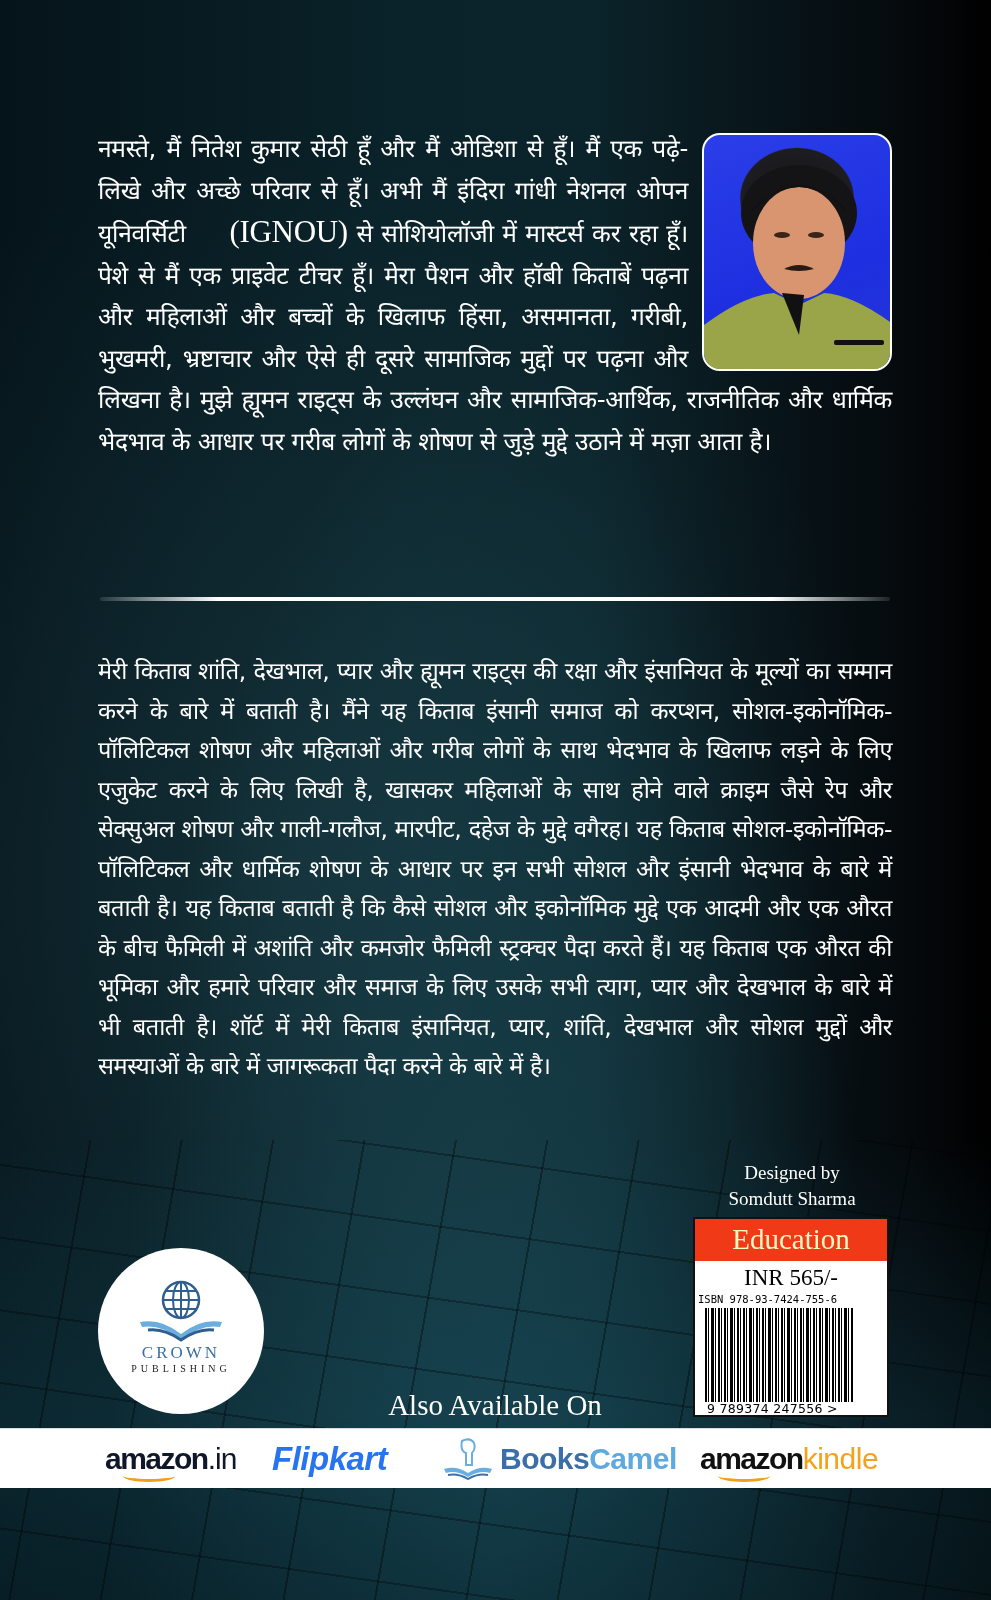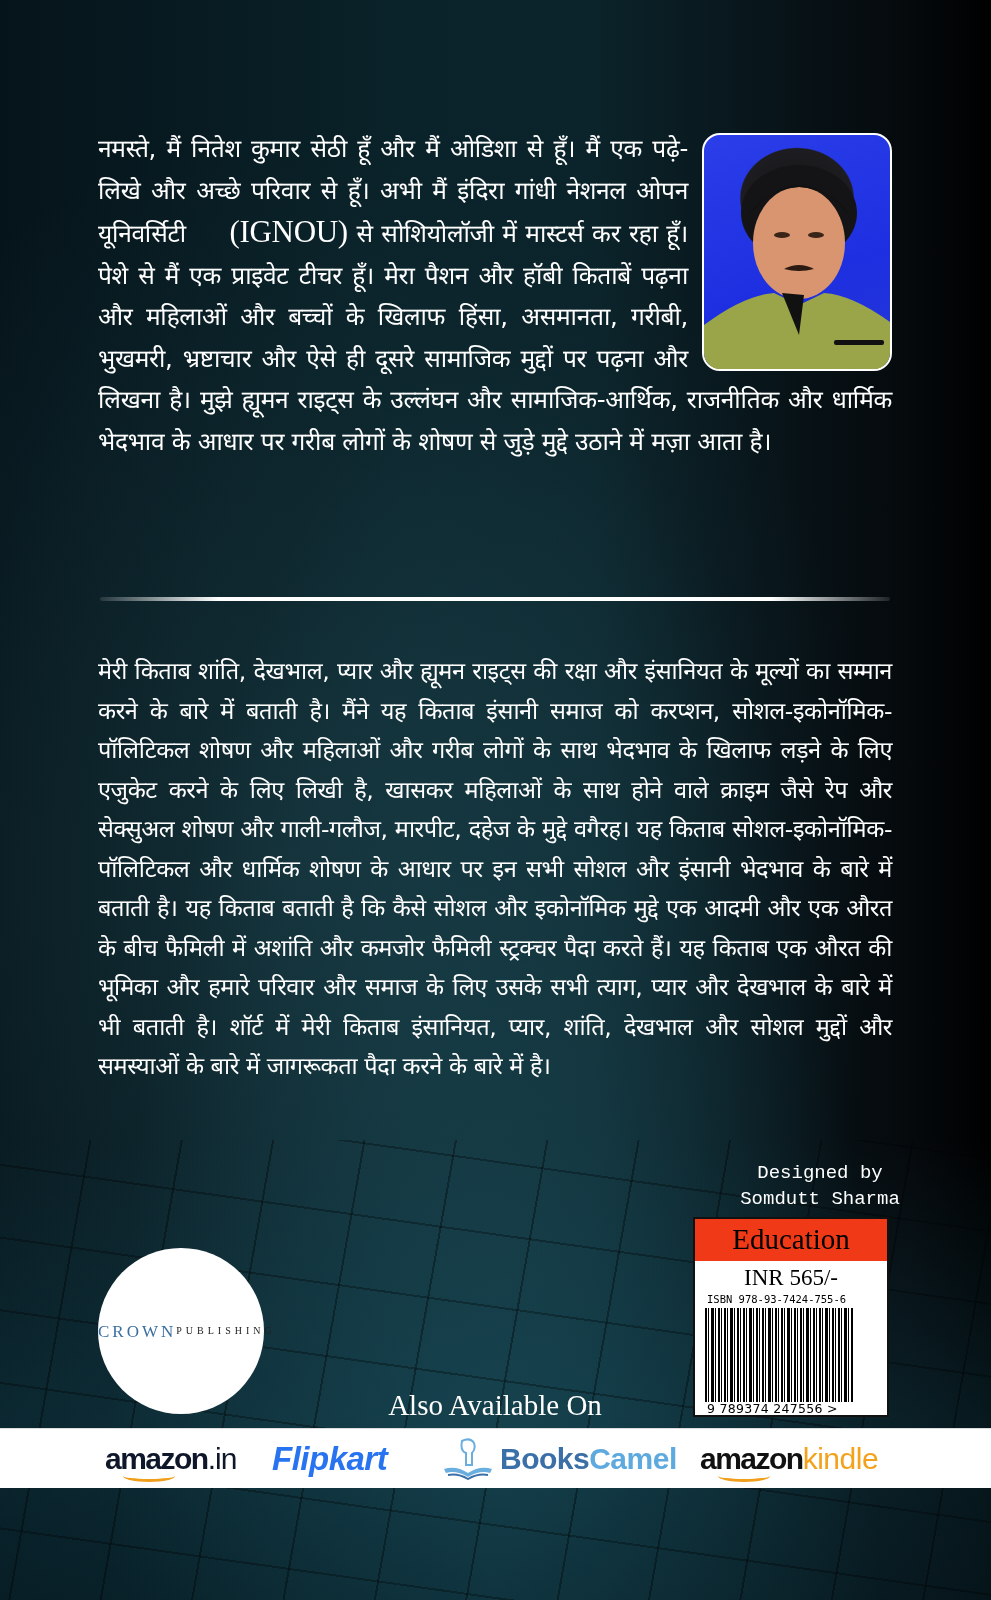--- a/index.html
+++ b/index.html
@@ -46,51 +46,51 @@
     position: absolute; left: 100px; top: 597px; width: 790px; height: 4px;
     background: linear-gradient(to right, rgba(255,255,255,0.1), #ffffff 15%, #ffffff 85%, rgba(255,255,255,0.1));
     border-radius: 2px;
   }
   .desc {
     position: absolute; left: 98px; top: 652px; width: 794px;
     font-size: 23.5px; line-height: 39.5px; text-align: justify;
     letter-spacing: -0.4px;
   }
   .designer {
-    position: absolute; left: 720px; top: 1160px; width: 200px;
-    text-align: center; font-family: Liberation Mono, monospace; font-size: 19px; line-height: 26px;
+    position: absolute; left: 692px; top: 1160px; width: 200px;
+    text-align: center; font-family: Liberation Serif, serif; font-size: 19px; line-height: 26px;
   }
   .barcode-box {
     position: absolute; left: 693px; top: 1217px; width: 196px; height: 200px;
     background: #ffffff; border: 2px solid #111;
     color: #000;
   }
   .bc-category {
-    height: 42px; background: #f03a17; color: #000000;
+    height: 42px; background: #f03a17; color: #fef9c3;
     font-family: "Liberation Serif", serif; font-size: 29px; text-align: center; line-height: 40px;
   }
   .bc-price {
     font-family: "Liberation Serif", serif; font-size: 23px; text-align: center; margin-top: 4px; line-height: 26px;
   }
   .bc-isbn {
-    font-family: "DejaVu Sans Mono", monospace; font-size: 10.5px; padding-left: 12px; white-space: nowrap; line-height: 14px; margin-top: 1px;
+    font-family: "DejaVu Sans Mono", monospace; font-size: 10.5px; padding-left: 3px; white-space: nowrap; line-height: 14px; margin-top: 1px;
   }
   .bc-bars {
     margin: 2px 0 0 10px; width: 148px; height: 94px;
     background: repeating-linear-gradient(to right,
       #000 0 2px, #fff 2px 3px, #000 3px 4px, #fff 4px 6px, #000 6px 9px, #fff 9px 10px,
       #000 10px 11px, #fff 11px 13px, #000 13px 15px, #fff 15px 16px, #000 16px 17px, #fff 17px 19px);
   }
   .bc-digits {
     font-family: "DejaVu Sans", sans-serif; font-size: 12.5px; padding-left: 12px; line-height: 14px; letter-spacing: 0.3px;
   }
   .publisher {
     position: absolute; left: 98px; top: 1248px; width: 166px; height: 166px;
     border-radius: 50%; background: #ffffff;
-    display: flex; align-items: center;
+    display: flex; flex-direction: column; align-items: center;
   }
   .publisher .globe { margin-top: 32px; }
   .pub-name {
     font-family: "Liberation Serif", serif; color: #3a6ea0; font-size: 17px; letter-spacing: 3px; margin-top: 2px; line-height: 18px;
   }
   .pub-sub {
     font-family: "Liberation Serif", serif; color: #222; font-size: 10px; letter-spacing: 4px; line-height: 14px;
   }
   .also {
     position: absolute; left: 320px; top: 1388px; width: 350px; text-align: center;

